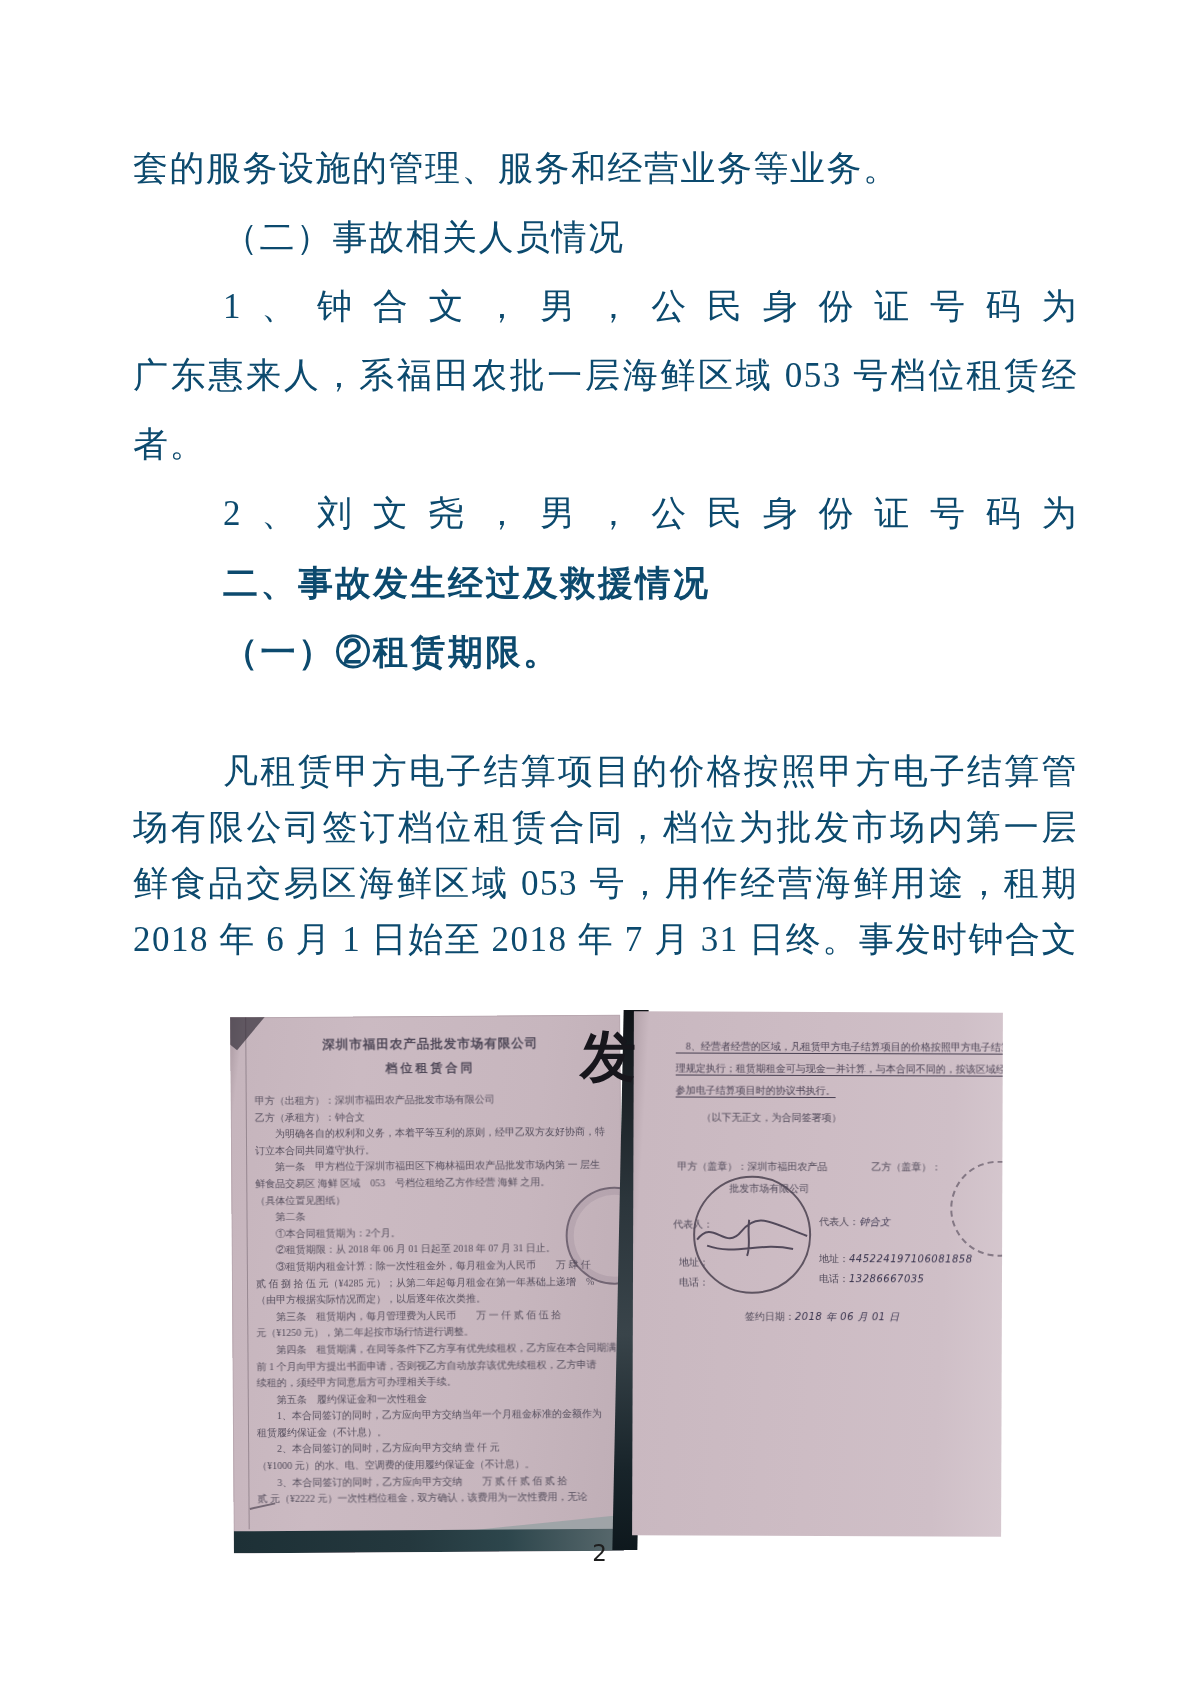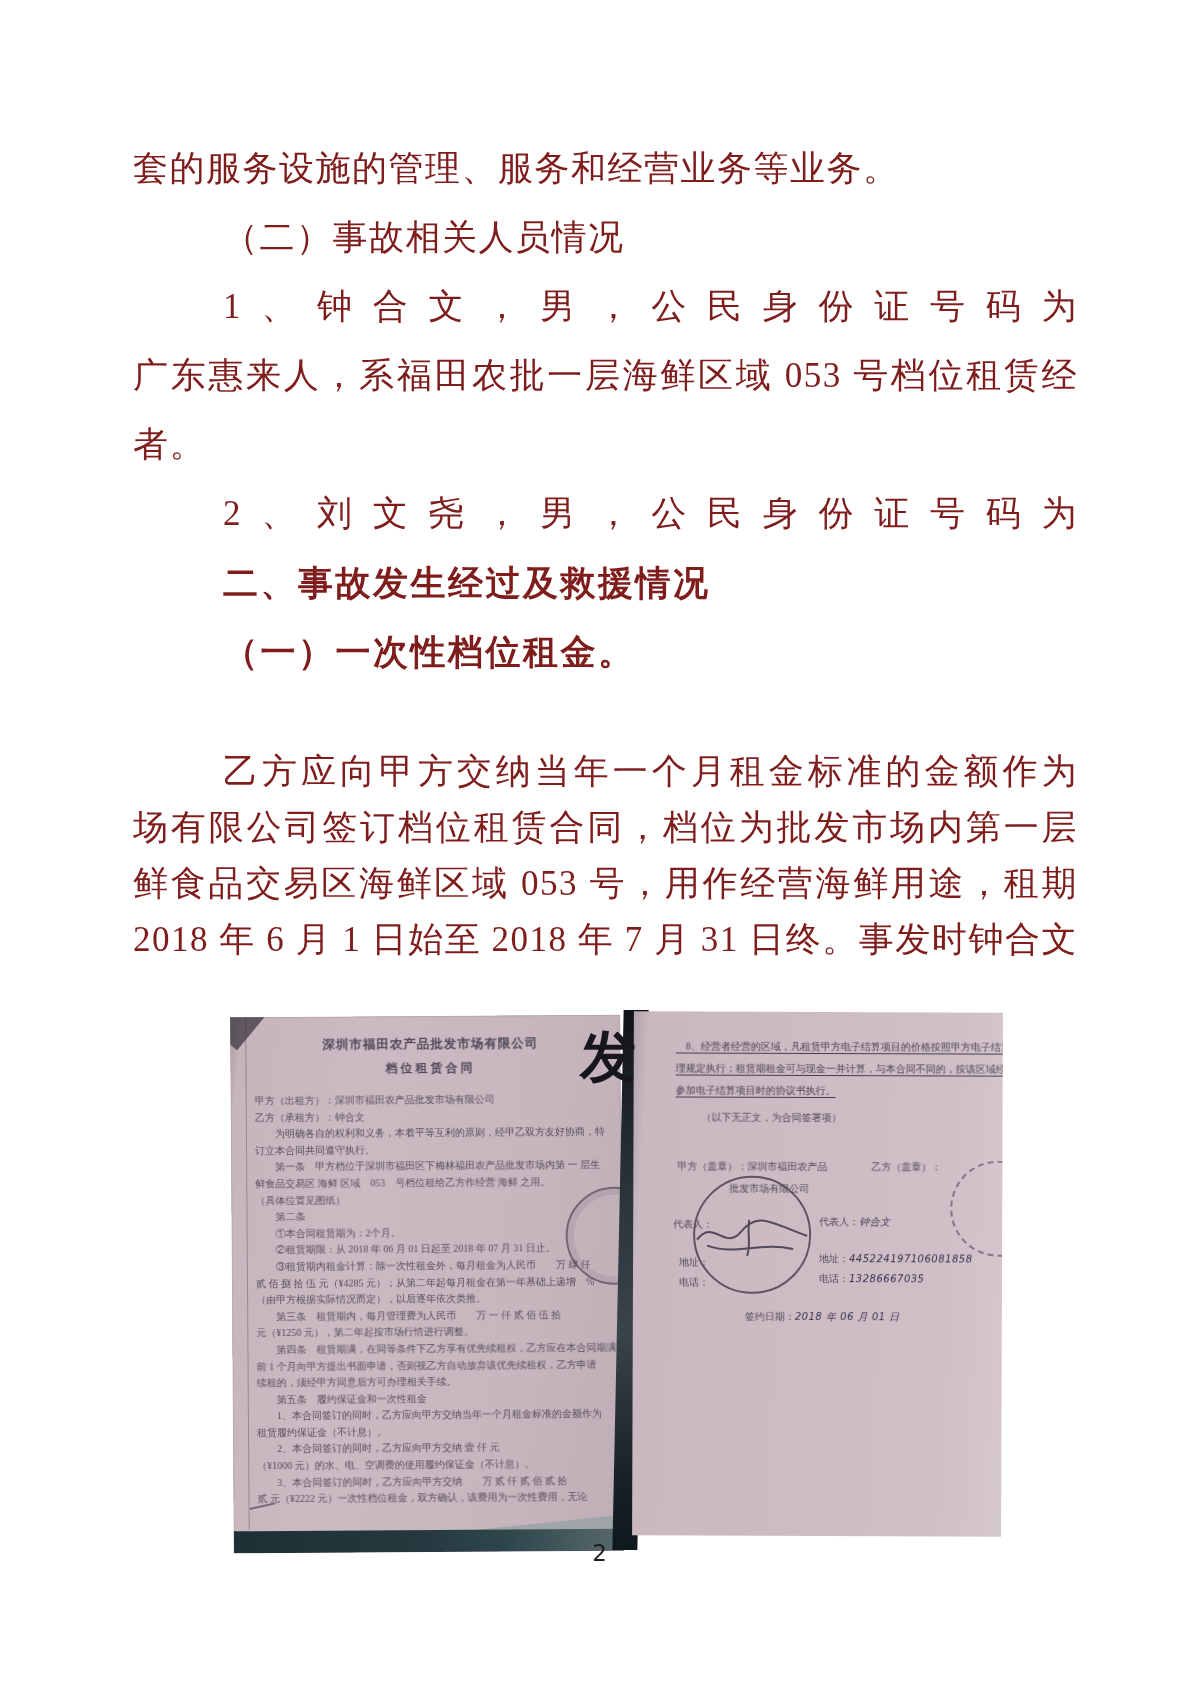--- a/index.html
+++ b/index.html
@@ -2,21 +2,21 @@
 <html><head>
 <meta charset="utf-8">
 <style>
   * { margin:0; padding:0; box-sizing:border-box; }
   html,body { background:#e9e9e9; }
   .canvas {
     position:relative; width:1199px; height:1694px; background:#ffffff;
     font-family:"Liberation Serif", serif; overflow:hidden; margin:0 auto;
   }
   
-  .body-block { position:absolute; left:133px; width:945px; color:#7f1d1d; }
+  .body-block { position:absolute; left:133px; width:945px; color:#0c4a6e; }
   .b1 { top:134px; }
   .b2 { top:744px; }
   .bline { height:69px; line-height:69px; font-size:35px; letter-spacing:1.5px; white-space:nowrap; }
   .b2 .bline { height:56px; line-height:56px; }
   .bline.ind { padding-left:90px; }
   .bline.bold { font-family:"Liberation Sans", sans-serif; font-weight:700; letter-spacing:2.5px; }
   .bline.fill { white-space:normal; text-align:justify; text-align-last:justify; overflow:hidden; }
   
   .photo { position:absolute; left:230px; top:1012px; width:772px; height:542px; }
   .lphoto {
@@ -68,25 +68,25 @@
 <div class="canvas">
 
   <div class="body-block b1">
       <div class="bline">套的服务设施的管理、服务和经营业务等业务。</div>
       <div class="bline ind">（二）事故相关人员情况</div>
       <div class="bline ind fill">1、钟合文，男，公民身份证号码为 445224197106081858，</div>
       <div class="bline fill">广东惠来人，系福田农批一层海鲜区域 053 号档位租赁经营</div>
       <div class="bline">者。</div>
       <div class="bline ind fill">2、刘文尧，男，公民身份证号码为 441522197511133615，</div>
       <div class="bline ind bold">二、事故发生经过及救援情况</div>
-      <div class="bline ind bold">（一）一次性档位租金。</div>
+      <div class="bline ind bold">（一）②租赁期限。</div>
     </div>
 
   <div class="body-block b2">
-      <div class="bline ind fill">乙方应向甲方交纳当年一个月租金标准的金额作为</div>
+      <div class="bline ind fill">凡租赁甲方电子结算项目的价格按照甲方电子结算管</div>
       <div class="bline fill">场有限公司签订档位租赁合同，档位为批发市场内第一层生</div>
       <div class="bline fill">鲜食品交易区海鲜区域 053 号，用作经营海鲜用途，租期自</div>
       <div class="bline fill">2018 年 6 月 1 日始至 2018 年 7 月 31 日终。事发时钟合文并</div>
     </div>
 
   <div class="photo">
 
     <div class="lphoto">
       <div class="lp-corner"></div>
       <div class="lp-fold"></div>

